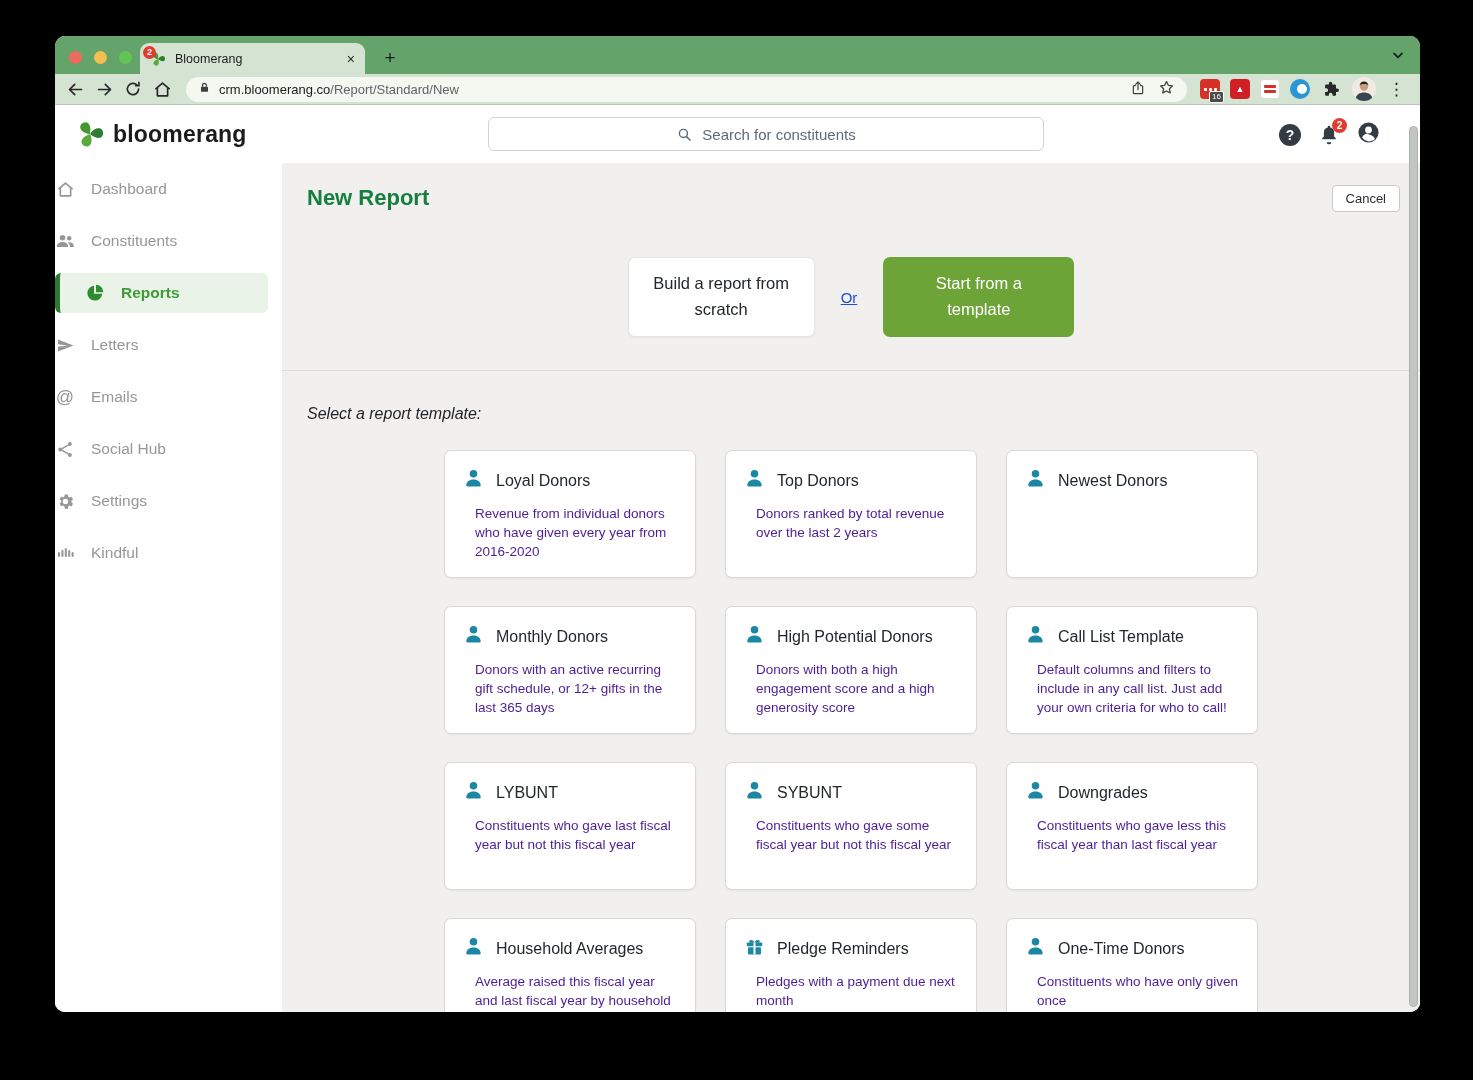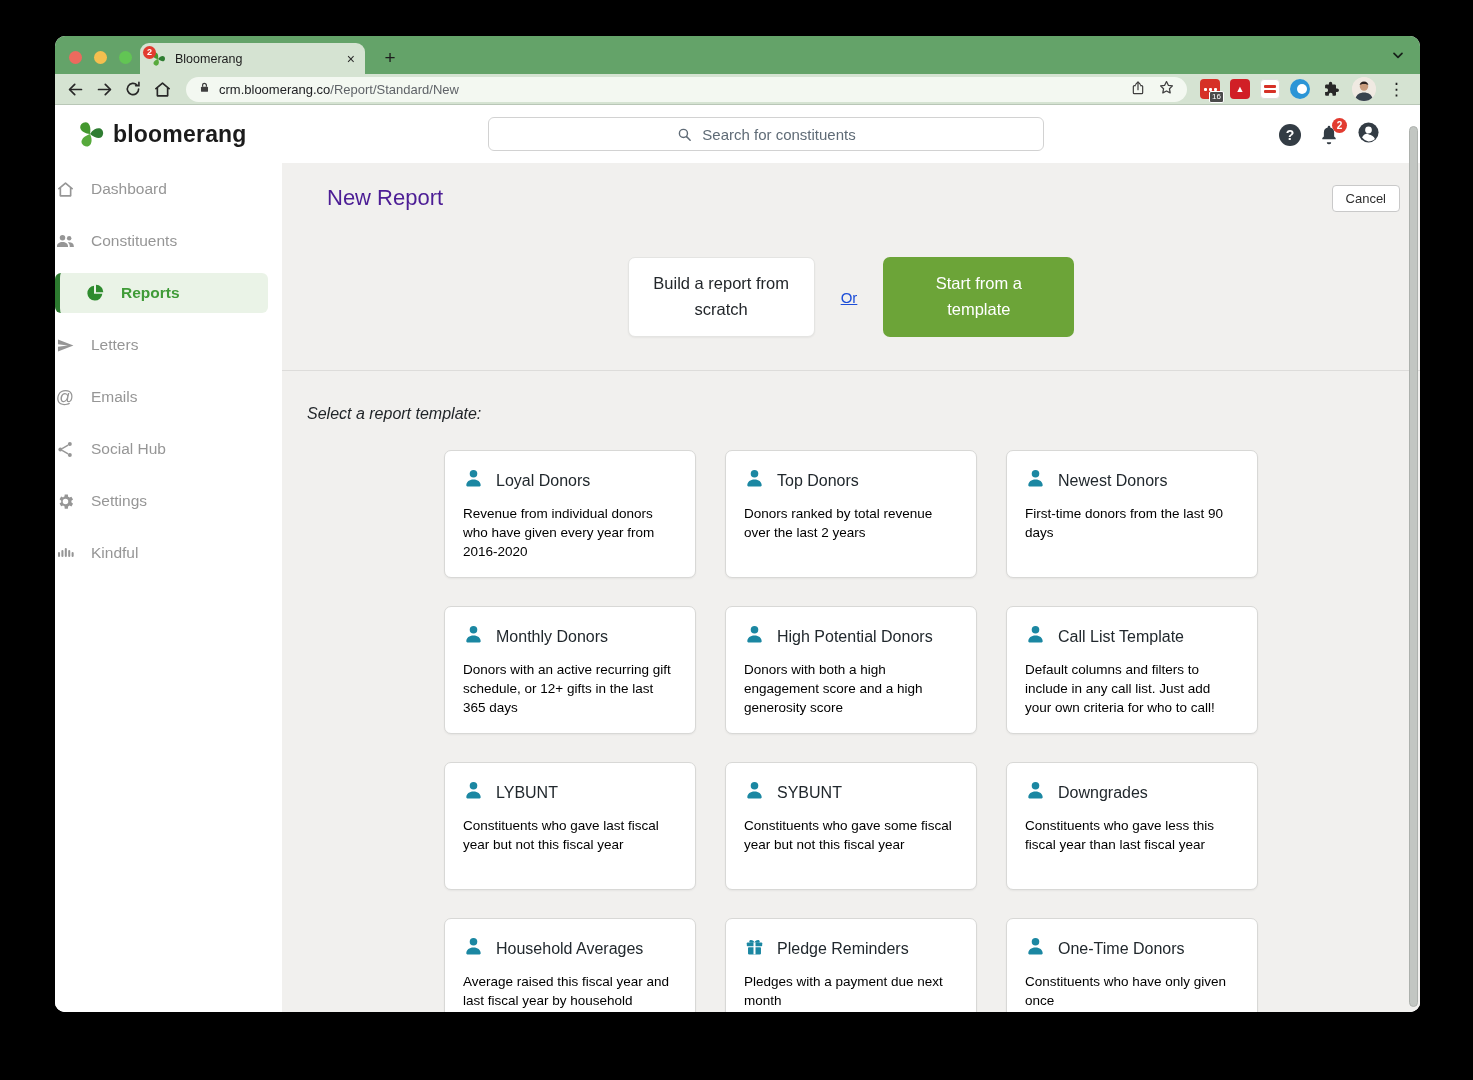--- a/index.html
+++ b/index.html
@@ -68,41 +68,41 @@
   .sidebar { width:227px; background:#fff; flex:0 0 auto; }
   .side-item { height:52px; display:flex; align-items:center; gap:16px; 
                color:#969696; font-size:15.5px; }
   .side-item .side-icon { width:20px; height:20px; display:flex; align-items:center; justify-content:center; }
   .side-item.active { height:40px; margin:6px 14px 6px 0; background:#eaf3e7; border-left:5px solid #2c7a2f;
                       border-radius:6px; padding-left:25px; color:#3f9b37; font-weight:bold; }
   .at-glyph { font-size:18px; line-height:1; color:#969696; }
 
   .content { flex:1; background:#f1f0ee; overflow:hidden; min-width:0; }
   .page-head { display:flex; align-items:flex-start; padding:22px 20px 0 25px; }
-  .page-title { font-size:22px; font-weight:normal; color:#4c1d95;margin-left:20px; }
+  .page-title { font-size:22px; font-weight:bold; color:#15803d; }
   .cancel-btn { margin-left:auto; height:27px; padding:0 13px; background:#fff; border:1px solid #c9c9c9;
                 border-radius:4px; font-size:13px; color:#2e2e2e; font-family:inherit; }
   .choice-row { margin-top:45px; display:flex; align-items:center; justify-content:center; gap:26px; }
   .btn-scratch { width:187px; height:80px; background:#fff; border:1px solid #e4e4e2; border-radius:7px;
                  box-shadow:0 1px 2px rgba(0,0,0,.05); font-size:16.5px; color:#23272b; line-height:1.55;
                  display:flex; align-items:center; justify-content:center; text-align:center;
                  padding:0 18px; font-family:inherit; }
   .or { font-size:15px; color:#1d4ed8;text-decoration:underline; }
   .btn-template { width:191px; height:80px; background:#6ca438; border:none; border-radius:7px;
                   font-size:16.5px; color:#fff; line-height:1.55; display:flex; align-items:center;
                   justify-content:center; text-align:center; padding:0 24px; font-family:inherit; }
   .divider { height:1px; background:#dddcda; margin-top:33px; }
   .select-prompt { margin:34px 0 0 25px; font-size:16px; color:#1f2327;font-style:italic; }
   .grid { width:814px; margin:27px auto 0; display:grid; grid-template-columns:repeat(3,252px);
           gap:28px 29px; }
   .card { height:128px; background:#fff; border:1px solid #d8d8d6; border-radius:7px;
           box-shadow:0 1px 2px rgba(0,0,0,.05); padding:17px 18px; }
   .card-head { display:flex; align-items:center; gap:12px; }
   .card-title { font-size:16px; color:#21282d; }
-  .card-desc { margin-top:11px; font-size:13.5px; color:#000000; line-height:1.42; }
+  .card-desc { margin-top:11px; font-size:13.5px; color:#4c1d95; line-height:1.42;margin-left:12px; }
 
   .scroll-thumb { position:absolute; right:2px; top:21px; bottom:5px; width:9px; border-radius:5px;
                   background:#c2c6c2; border:1px solid #adb1ad; z-index:5; }
 </style>
 </head>
 <body>
 
 <div class="stage">
   <div class="window">
 
@@ -369,21 +369,20 @@
             </div>
 
             <div class="card">
               <div class="card-head">
                   <span><svg width="21" height="21" viewBox="0 0 24 24" fill="#1b87a2">
                       <circle cx="12" cy="6.6" r="4.3"></circle>
                       <path d="M12 13.2c-4.8 0-8.2 2.7-8.2 6.6 0 .7.5 1.2 1.2 1.2h14c.7 0 1.2-.5 1.2-1.2 0-3.9-3.4-6.6-8.2-6.6z"></path>
                     </svg></span>
               <span class="card-title">Newest Donors</span>
                 </div>
-              <div class="card-desc">First-time donors from the last 90 days</div>
             </div>
 
             <div class="card">
               <div class="card-head">
                   <span><svg width="21" height="21" viewBox="0 0 24 24" fill="#1b87a2">
                       <circle cx="12" cy="6.6" r="4.3"></circle>
                       <path d="M12 13.2c-4.8 0-8.2 2.7-8.2 6.6 0 .7.5 1.2 1.2 1.2h14c.7 0 1.2-.5 1.2-1.2 0-3.9-3.4-6.6-8.2-6.6z"></path>
                     </svg></span>
               <span class="card-title">Monthly Donors</span>
                 </div>

